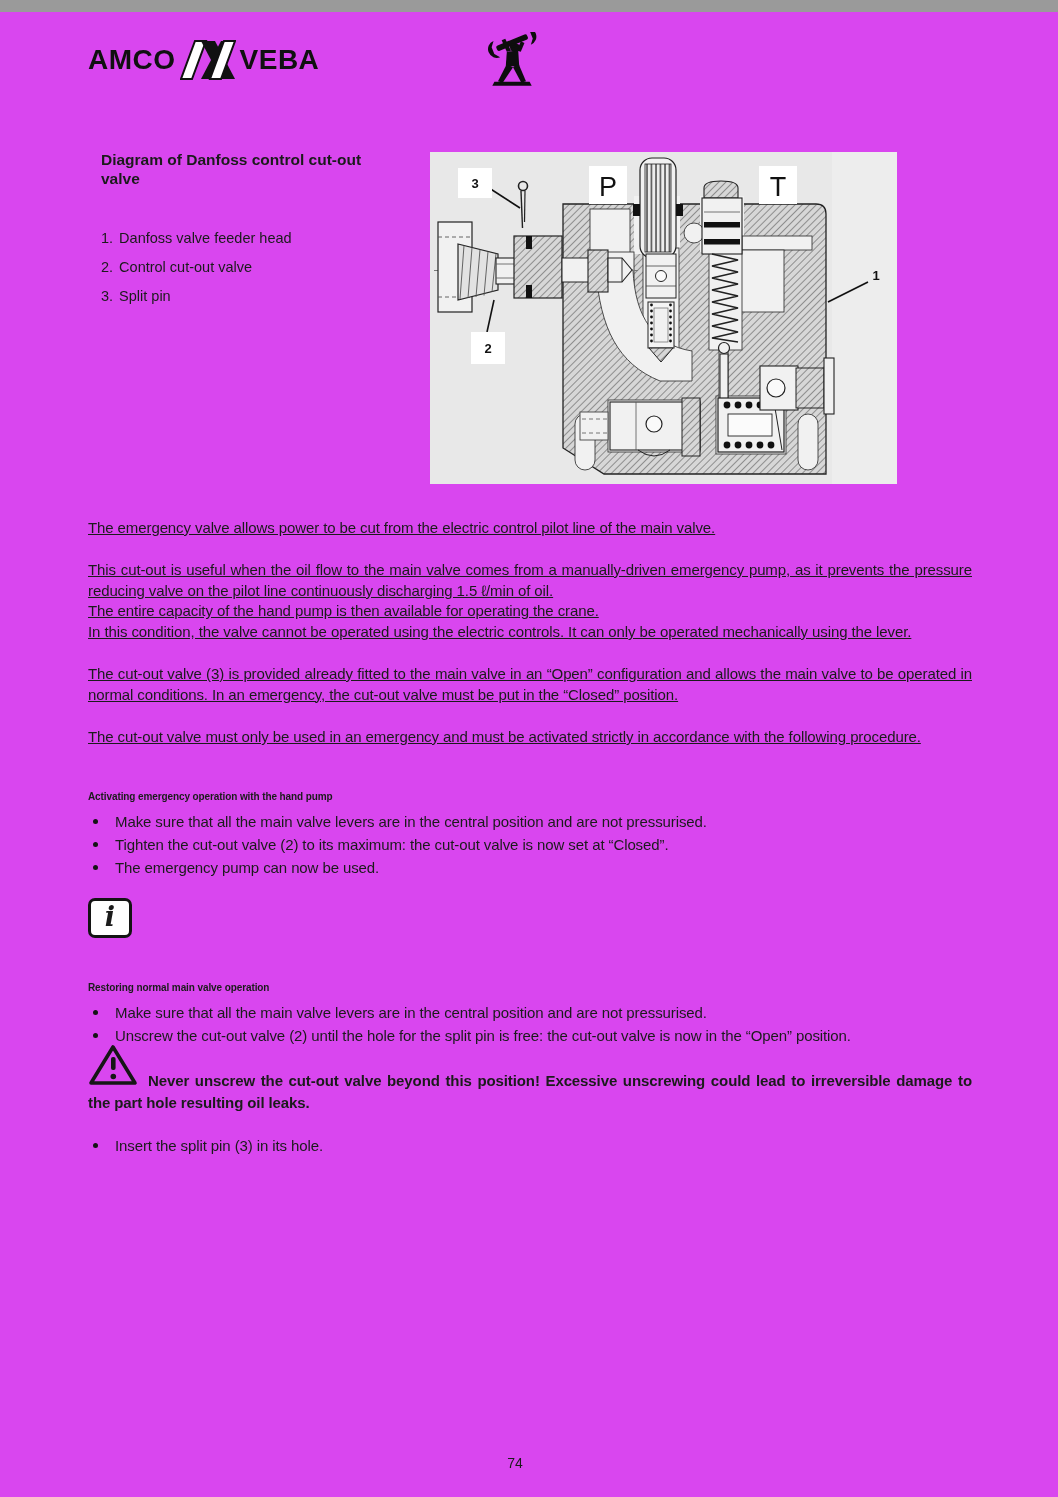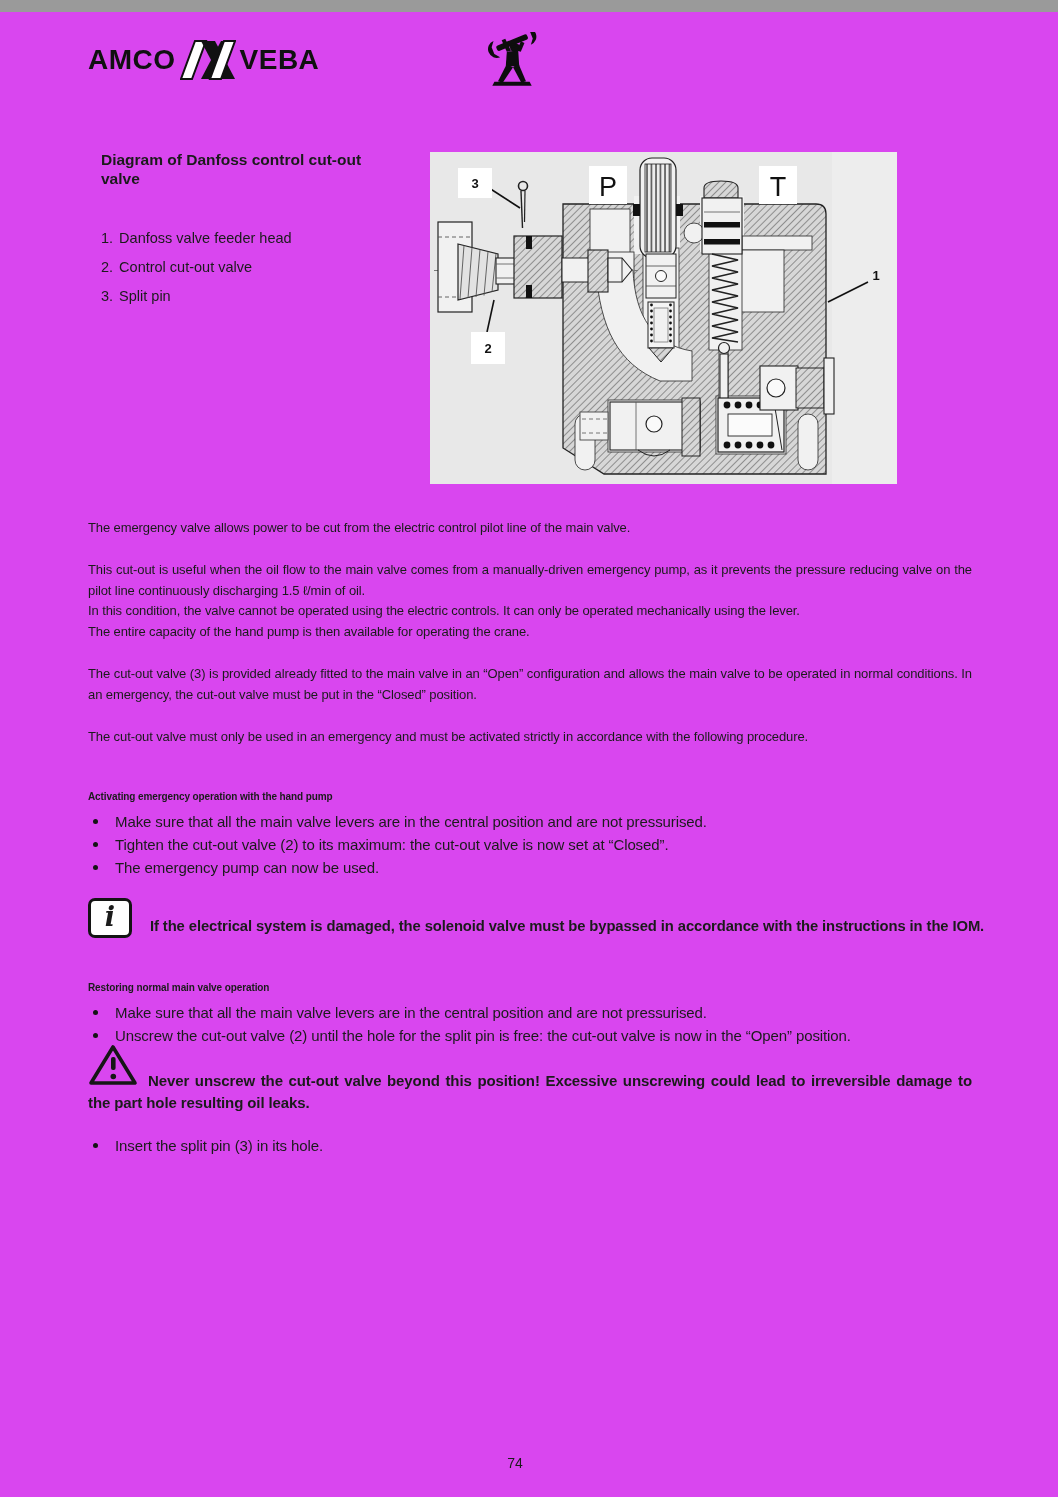--- a/index.html
+++ b/index.html
@@ -3,21 +3,21 @@
 <meta charset="utf-8">
 <style>
   html,body { margin:0; padding:0; background:#9a9a9a; }
   .page {
     position:relative; width:1058px; height:1497px; margin:12px auto;
     background:#d946ef; overflow:hidden;
     font-family:"Liberation Sans", sans-serif; color:#1b1b1b;
   }
   .abs { position:absolute; }
   p { margin:0; }
-  .body-text { font-size:13px; line-height:20.6px; letter-spacing:-0.1px; }
+  .body-text { font-size:15px; line-height:20.6px; letter-spacing:-0.1px;text-decoration:underline; }
   .just { text-align:justify; }
 
   
   .logo { left:88px; top:28px; display:flex; align-items:center; }
   .logo .word { font-size:28px; font-weight:bold; letter-spacing:0.5px; color:#101010; }
   .logo svg { margin:0 4px; display:block; }
   .worker { left:486px; top:20px; }
 
   
   .fig-heading { left:101px; top:139px; width:280px; font-size:15.5px; font-weight:bold; line-height:18.5px; }
@@ -272,22 +272,22 @@
         <rect x="41" y="180" width="34" height="32" fill="#ffffff"></rect>
         <text x="58" y="201" text-anchor="middle">2</text>
       </g>
     </svg>
   </div>
 
   <p class="abs body-text" style="left:88px; top:506px; width:884px;">The emergency valve allows power to be cut from the electric control pilot line of the main valve.</p>
 
   <div class="abs body-text" style="left:88px; top:548px; width:884px;">
     <span class="just" style="display:block;">This cut-out is useful when the oil flow to the main valve comes from a manually-driven emergency pump, as it prevents the pressure reducing valve on the pilot line continuously discharging 1.5 ℓ/min of oil.</span>
+    <span style="display:block;">The entire capacity of the hand pump is then available for operating the crane.</span>
     <span style="display:block;">In this condition, the valve cannot be operated using the electric controls. It can only be operated mechanically using the lever.</span>
-    <span style="display:block;">The entire capacity of the hand pump is then available for operating the crane.</span>
   </div>
 
   <p class="abs body-text just" style="left:88px; top:652px; width:884px;">The cut-out valve (3) is provided already fitted to the main valve in an “Open” configuration and allows the main valve to be operated in normal conditions. In an emergency, the cut-out valve must be put in the “Closed” position.</p>
 
   <p class="abs body-text" style="left:88px; top:715px; width:884px;">The cut-out valve must only be used in an emergency and must be activated strictly in accordance with the following procedure.</p>
 
   <div class="abs sec-heading" style="left:88px; top:779px;">Activating emergency operation with the hand pump</div>
   <ul class="abs blist" style="left:88px; top:802px; width:884px;">
     <li>
         <span class="dot"></span>
@@ -299,21 +299,20 @@
       </li>
     <li>
         <span class="dot"></span>
         <span>The emergency pump can now be used.</span>
       </li>
   </ul>
 
   <div class="abs info-icon">
     <span>i</span>
   </div>
-  <p class="abs note-text" style="left:150px; top:906px;">If the electrical system is damaged, the solenoid valve must be bypassed in accordance with the instructions in the IOM.</p>
 
   <div class="abs sec-heading" style="left:88px; top:970px;">Restoring normal main valve operation</div>
   <ul class="abs blist" style="left:88px; top:993px; width:884px;">
     <li>
         <span class="dot"></span>
         <span>Make sure that all the main valve levers are in the central position and are not pressurised.</span>
       </li>
     <li>
         <span class="dot"></span>
         <span>Unscrew the cut-out valve (2) until the hole for the split pin is free: the cut-out valve is now in the “Open” position.</span>

